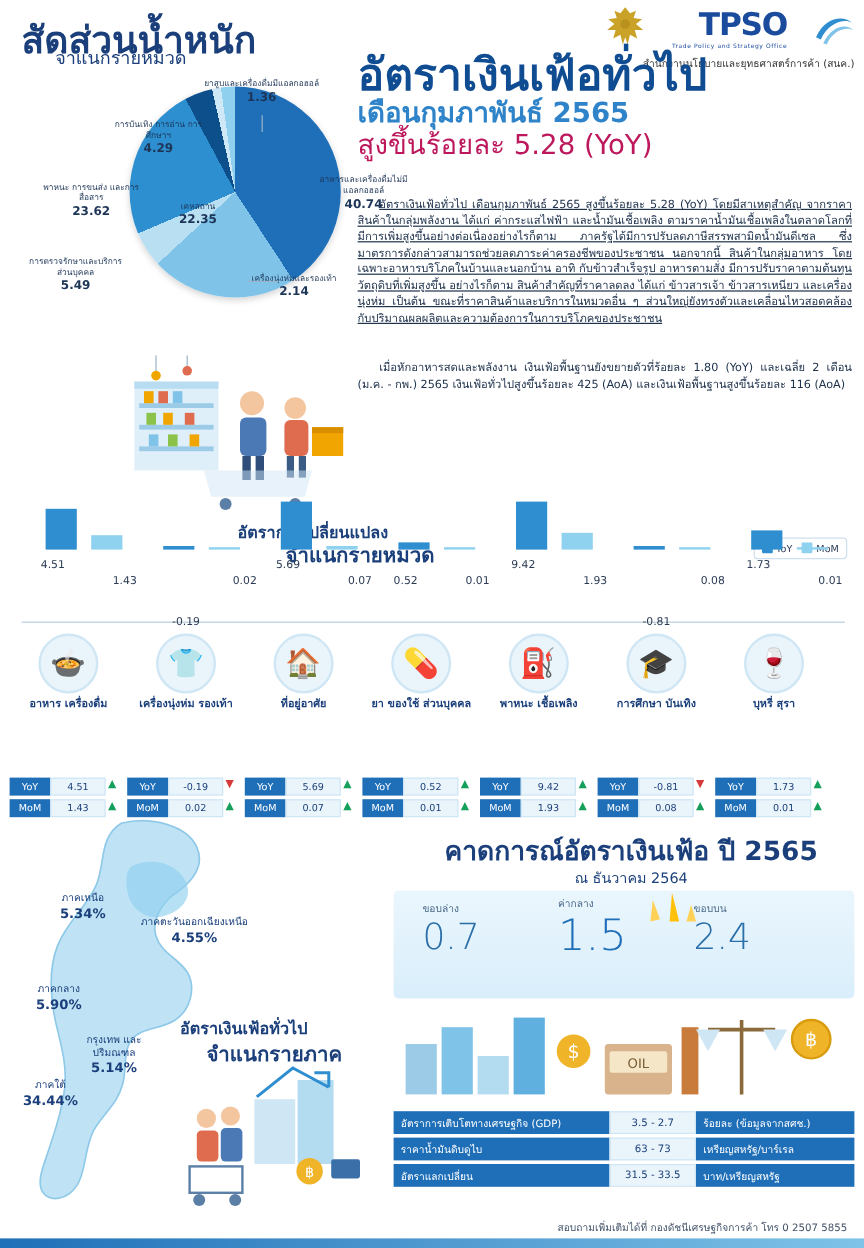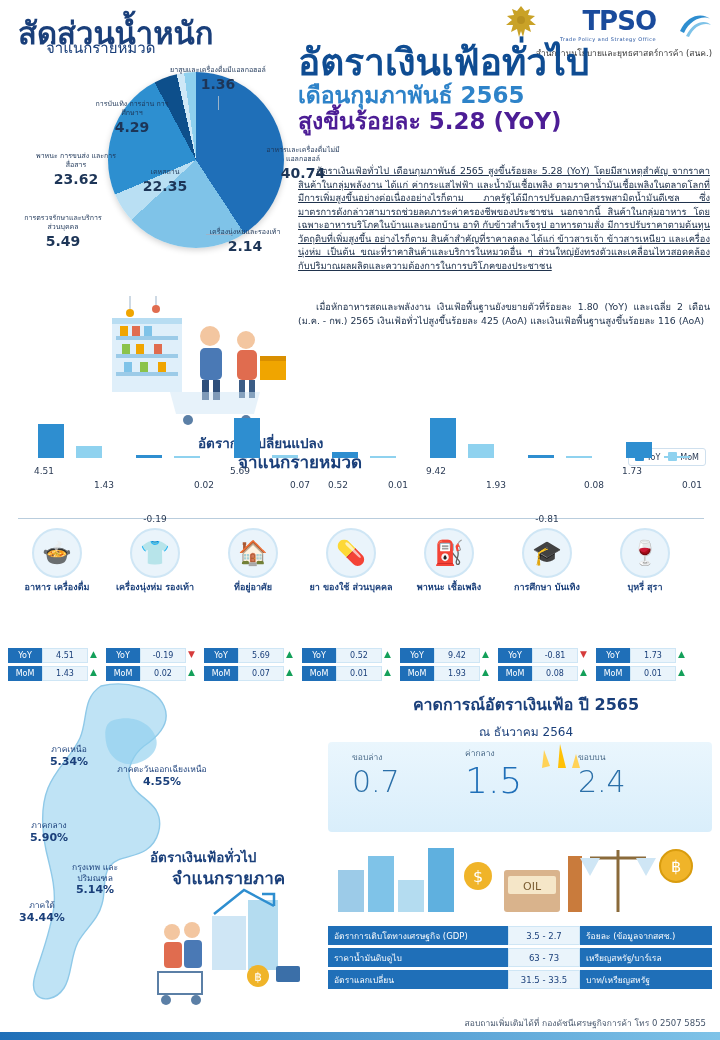--- a/index.html
+++ b/index.html
@@ -32,28 +32,28 @@
       #7fc3e8 146.7deg 227.2deg,
       #b9dff3 227.2deg 246.9deg,
       #2d8fd0 246.9deg 331.9deg,
       #0d4f8b 331.9deg 347.3deg,
       #cfe8f7 347.3deg 352.2deg,
       #8fd0ee 352.2deg 360deg
     );
     box-shadow: 0 2px 6px rgba(0,0,0,.18);
   }
   .pie-label { position: absolute; font-size: 7px; text-align: center; line-height: 1.25; color: #1d3557; }
-  .pie-label b { font-size: 14px; display: block; margin-top: 1px; }
+  .pie-label b { font-size: 10px; display: block; margin-top: 1px; }
   .leader { position: absolute; background: #9bb3c9; }
 
   
   .main-title { position: absolute; left: 298px; top: 44px; width: 412px; }
   .mt1 { font-size: 37px; font-weight: bold; color: #0f4c92; line-height: 1.02; }
   .mt2 { font-size: 23px; font-weight: bold; color: #2e83c9; line-height: 1.15; }
-  .mt3 { font-size: 23px; font-weight: bold; color: #4c1d95; line-height: 1.15; }
+  .mt3 { font-size: 23px; font-weight: normal; color: #be185d; line-height: 1.15; }
   .body-text { position: absolute; left: 298px; top: 164px; width: 412px; font-size: 9.3px; line-height: 1.46; color: #20334d; text-align: justify; text-indent: 18px; text-decoration: underline; }
   .body-text2 { position: absolute; left: 298px; top: 300px; width: 412px; font-size: 9.3px; line-height: 1.46; color: #20334d; text-align: justify; text-indent: 18px; }
 
   
   .shop-illu { position: absolute; left: 110px; top: 296px; width: 185px; height: 130px; }
 
   
   .cat-title { position: absolute; left: 198px; top: 432px; font-size: 13.5px; color: #1a3f7a; font-weight: bold; }
   .cat-sub { position: absolute; left: 238px; top: 448px; font-size: 17px; color: #1a3f7a; font-weight: bold; }
   .legend { position: absolute; right: 14px; top: 448px; background: #fff; border: 1px solid #cfe0ee; border-radius: 3px; padding: 3px 6px; display: flex; gap: 8px; font-size: 8px; align-items: center; }
@@ -87,21 +87,21 @@
   .down { color: #d63b3b; }
 
   
   .mapzone { position: absolute; left: 6px; top: 676px; width: 300px; height: 340px; }
   .map-title { position: absolute; left: 150px; top: 846px; font-size: 13.5px; font-weight: bold; color: #1a3f7a; }
   .map-sub { position: absolute; left: 172px; top: 864px; font-size: 17px; font-weight: bold; color: #1a3f7a; }
   .region { position: absolute; font-size: 8.5px; color: #1a3f7a; text-align: center; line-height: 1.25; }
   .region b { font-size: 11px; display: block; }
 
   
-  .fc-title { position: absolute; left: 340px; top: 692px; width: 372px; text-align: center; font-size: 16px; font-weight: bold; color: #1a3f7a; }
+  .fc-title { position: absolute; left: 340px; top: 692px; width: 372px; text-align: center; font-size: 22px; font-weight: bold; color: #1a3f7a; }
   .fc-sub { position: absolute; left: 340px; top: 722px; width: 372px; text-align: center; font-size: 12px; color: #1a3f7a; }
   .fc-box { position: absolute; left: 328px; top: 742px; width: 384px; height: 90px; background: linear-gradient(180deg,#eaf6fd,#d9eefb); border-radius: 4px; }
   .fc-col { position: absolute; top: 8px; }
   .fc-cap { font-size: 8.5px; color: #4a6a88; }
   .fc-num { font-size: 30px; color: #2a6fa8; font-weight: 300; }
   .fc-num.mid { font-size: 36px; color: #1f6fb8; }
 
   
   .bottom-illu { position: absolute; left: 328px; top: 836px; width: 384px; height: 90px; }
   .tbl { position: absolute; left: 328px; top: 926px; width: 384px; font-size: 8.5px; }

